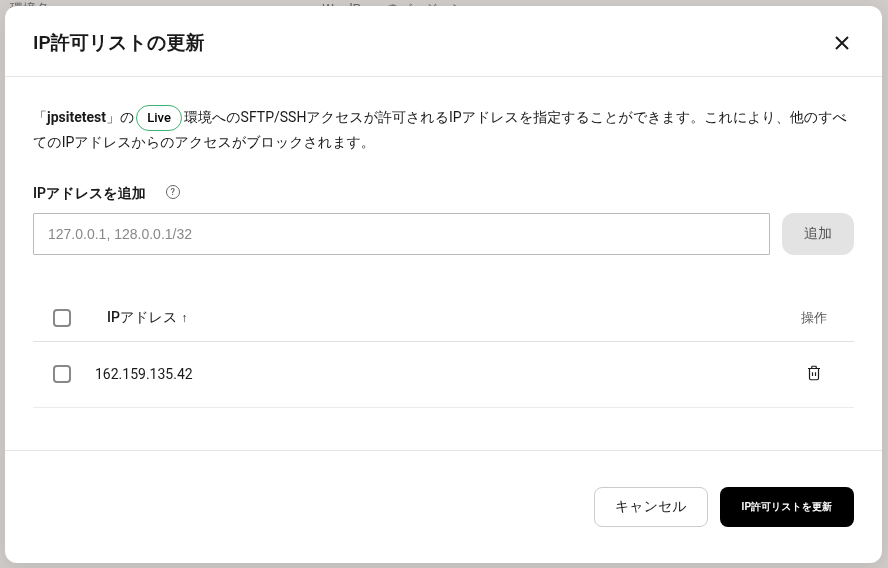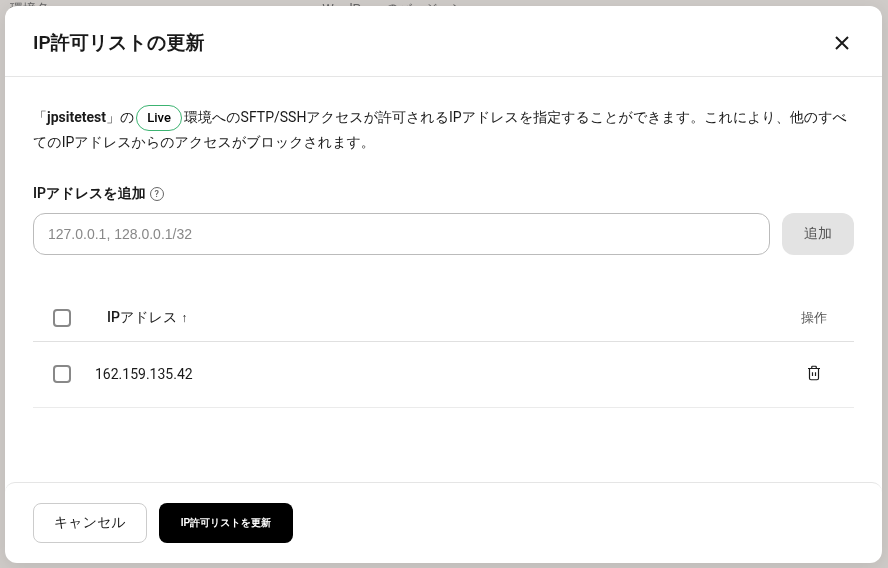--- a/index.html
+++ b/index.html
@@ -85,22 +85,22 @@
       font-size: 13px;
       font-weight: 500;
       margin: 0 2px;
     }
     .field-label {
       font-size: 14px;
       font-weight: 600;
       color: #1a1a1a;
       margin-bottom: 10px;
       display: flex;
-      align-items: center;
-      gap: 4px;
+      align-items: flex-start;
+      gap: 20px;
     }
     .help-icon {
       width: 14px;
       height: 14px;
       border: 1.3px solid #666;
       border-radius: 50%;
       display: inline-flex;
       align-items: center;
       justify-content: center;
       font-size: 9px;
@@ -109,21 +109,21 @@
     }
     .input-row {
       display: flex;
       gap: 12px;
       margin-bottom: 40px;
     }
     .ip-input {
       flex: 1;
       padding: 12px 14px;
       border: 1px solid #bbb;
-      border-radius: 12px;
+      border-radius: 1px;
       font-size: 14px;
       color: #1a1a1a;
       outline: none;
     }
     .ip-input::placeholder {
       color: #888;
     }
     .add-btn {
       background: #e3e3e3;
       border: none;
@@ -192,25 +192,24 @@
     }
     .delete-btn svg {
       width: 18px;
       height: 18px;
       stroke: #1a1a1a;
       stroke-width: 1.6;
       fill: none;
     }
     .modal-footer {
       display: flex;
-      justify-content: flex-start;
+      justify-content: flex-end;
       gap: 12px;
-      padding: 20px 28px;
+      padding: 36px 28px;
       border-top: 1px solid #e5e5e5;
-      border-radius: 10px;
     }
     .btn-cancel {
       background: #fff;
       border: 1px solid #ccc;
       border-radius: 8px;
       padding: 10px 20px;
       font-size: 14px;
       font-weight: 500;
       color: #1a1a1a;
       cursor: pointer;

